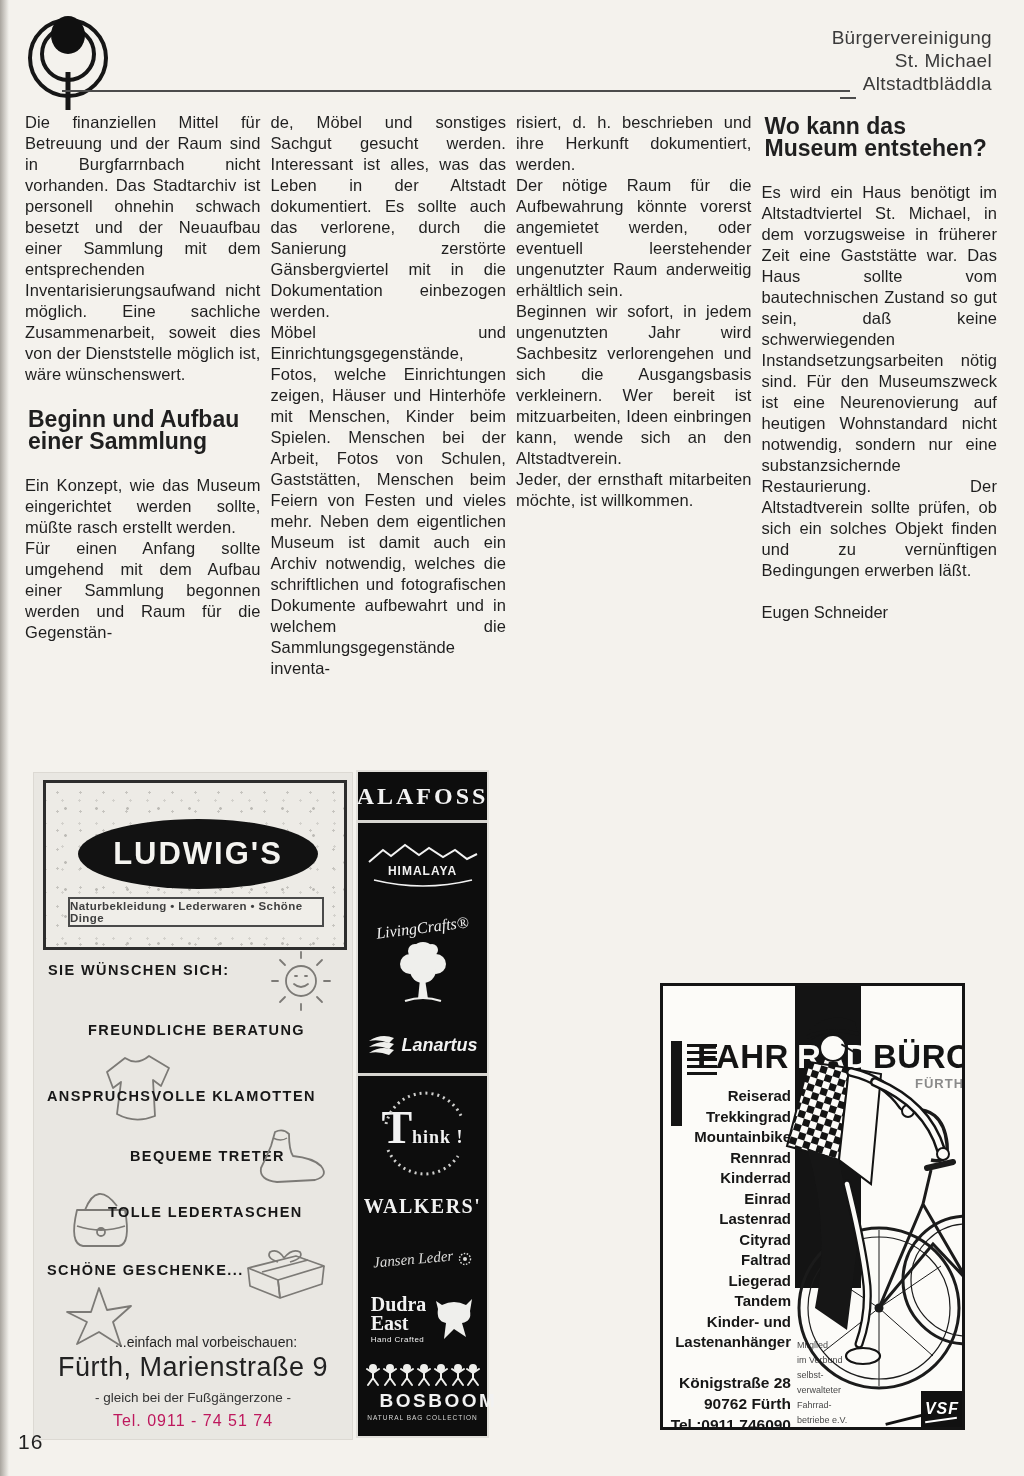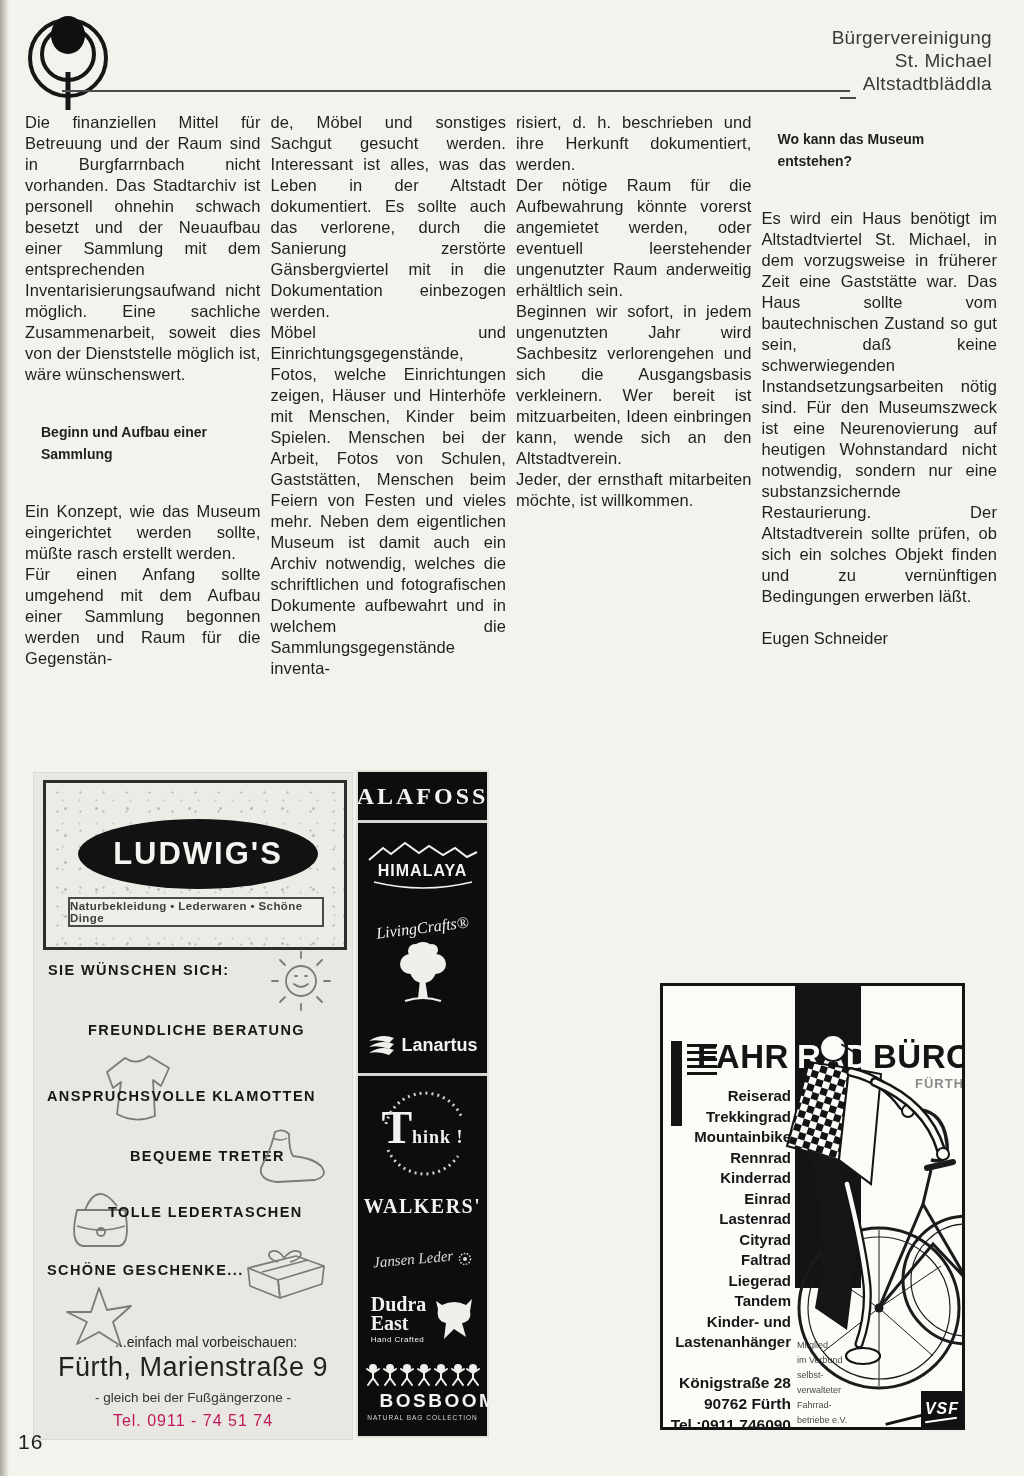--- a/index.html
+++ b/index.html
@@ -12,21 +12,21 @@
   
   .hdr-txt{right:32px;top:26px;text-align:right;font-size:19px;line-height:23px;color:#3a3a3a;letter-spacing:.3px;}
   .rule{left:62px;top:90px;width:788px;height:2px;background:#4c4c4c;}
   .rule-dash{left:840px;top:97px;width:16px;height:2px;background:#4c4c4c;}
 
   
   .article{left:25px;top:112px;width:972px;display:grid;grid-template-columns:repeat(4,1fr);gap:10px;}
   .article p{margin:0;font-size:16.5px;line-height:21px;text-align:justify;letter-spacing:.1px;}
   .article p+p{margin-top:0;}
   .article .gap{height:20px;}
-  .article h3{margin:16px;font-size:14px;line-height:22px;font-weight:bold;}
+  .article h3{margin:3px;font-size:23px;line-height:22px;font-weight:bold;}
   .sig{margin-top:22px;font-size:16.5px;}
 
   
   .lud{left:33px;top:772px;width:320px;height:668px;background:#e9e7e2;box-shadow:0 0 0 1px #dcd9d3 inset;}
   .lud-box{position:absolute;left:10px;top:8px;width:298px;height:164px;border:3px solid #2d2d2d;
     background-color:#edebe6;
     background-image:radial-gradient(#c6c4bf 1.2px,transparent 1.4px),
                      radial-gradient(#d3d1cc 1px,transparent 1.2px),
                      radial-gradient(#bdbbb6 1.4px,transparent 1.6px);
     background-size:23px 19px,17px 23px,31px 27px;background-position:0 0,8px 6px,4px 12px;}
@@ -196,21 +196,21 @@
 
     <div class="blk" style="height:48px;">
       <span class="serifb" style="font-size:24px;letter-spacing:3px;">ALAFOSS</span>
     </div>
     <div class="seam"></div>
 
     <div class="blk" style="height:86px;">
       <svg width="112" height="22" viewBox="0 0 112 22">
         <path d="M2 20 L16 8 L24 14 L38 3 L52 13 L62 6 L76 15 L88 8 L100 17 L110 12" stroke="#f2f2f2" stroke-width="2" fill="none"></path>
       </svg>
-      <span style="font-weight:bold;font-size:16px;letter-spacing:1px;">HIMALAYA</span>
+      <span style="font-weight:bold;font-size:12px;letter-spacing:1px;">HIMALAYA</span>
       <svg width="110" height="12" viewBox="0 0 110 12">
         <path d="M6 2 Q55 14 104 2" stroke="#f2f2f2" stroke-width="1.6" fill="none"></path>
       </svg>
     </div>
 
     <div class="blk" style="height:108px;">
       <span class="script" style="font-size:16px;transform:rotate(-7deg);">LivingCrafts®</span>
       <svg width="64" height="70" viewBox="0 0 64 70">
         <g fill="#efefec">
           <circle cx="32" cy="18" r="13"></circle>
@@ -226,21 +226,21 @@
     </div>
 
     <div class="blk" style="height:56px;flex-direction:row;gap:6px;">
       <svg width="28" height="24" viewBox="0 0 28 24">
         <g fill="#efefec">
           <path d="M2 8 Q14 0 27 5 L22 10 Q12 6 2 8 Z"></path>
           <path d="M2 14 Q14 6 27 11 L22 16 Q12 12 2 14 Z"></path>
           <path d="M2 20 Q14 12 27 17 L22 22 Q12 18 2 20 Z"></path>
         </g>
       </svg>
-      <span style="font-weight:bold;font-size:18px;">Lanartus</span>
+      <span style="font-style:italic;font-weight:bold;font-size:18px;">Lanartus</span>
     </div>
     <div class="seam"></div>
 
     <div class="blk" style="height:104px;">
       <svg style="position:absolute;left:14px;top:4px;" width="104" height="96" viewBox="0 0 104 96">
         <path d="M14 44 A40 40 0 0 1 90 38" stroke="#cfcfcd" stroke-width="3" stroke-dasharray="2 4" fill="none"></path>
         <path d="M16 70 A40 40 0 0 0 86 76" stroke="#cfcfcd" stroke-width="3" stroke-dasharray="2 4" fill="none"></path>
       </svg>
       <div style="display:flex;align-items:baseline;">
         <span class="serifb" style="font-size:46px;line-height:46px;">T</span>

